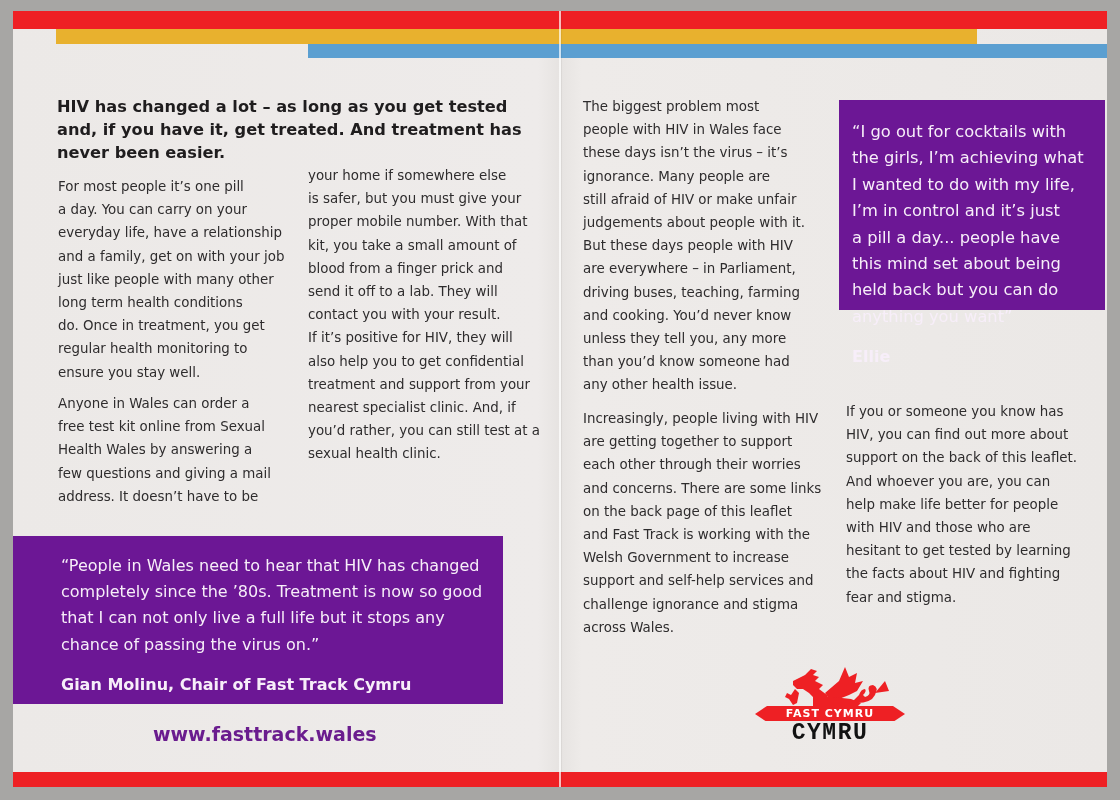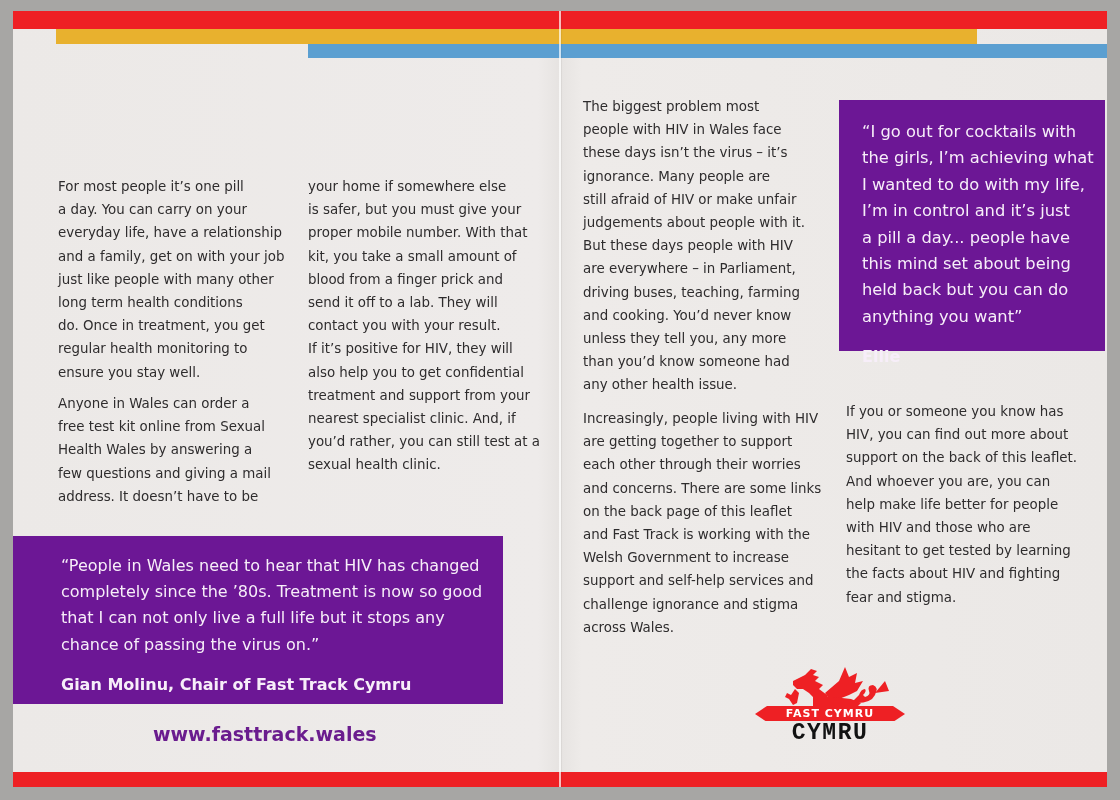--- a/index.html
+++ b/index.html
@@ -31,30 +31,30 @@
     position: absolute; left: 44px; top: 84px; width: 480px;
     font-weight: bold; font-size: 16.2px; line-height: 23px; color: #1f1d1e;
   }
   .body-text {
     position: absolute;
     font-size: 13.4px; line-height: 23.2px; color: #2e2c2d;
     white-space: pre-line;
   }
   .col1-p1 { left: 45px; top: 164px; width: 245px; }
   .col1-p2 { left: 45px; top: 381px; width: 245px; }
-  .col2-p1 { left: 295px; top: 164px; width: 245px; }
+  .col2-p1 { left: 295px; top: 153px; width: 245px; }
   .col3-p1 { left: 570px; top: 84px; width: 260px; }
   .col3-p2 { left: 570px; top: 396px; width: 260px; }
   .col4-p1 { left: 833px; top: 389px; width: 250px; }
 
   .quote-box {
     position: absolute; background: #6c1795; color: #f7eef9;
   }
   .quote-left { left: 0; top: 525px; width: 490px; height: 168px; padding: 17px 0 8px 48px; }
-  .quote-right { left: 826px; top: 89px; width: 266px; height: 251px; padding: 19px 0 0 23px; }
+  .quote-right { left: 826px; top: 89px; width: 266px; height: 210px; padding: 19px 0 0 13px; }
   .quote-text {
     font-size: 16px; line-height: 26.2px; white-space: pre-line;
   }
   .quote-right .quote-text { font-size: 16.3px; line-height: 26.4px; }
   .quote-author { font-weight: bold; font-size: 16px; line-height: 26px; margin-top: 14px; }
 
   .url {
     position: absolute; left: 140px; top: 712px;
     font-weight: bold; font-size: 19px; color: #6a1c8e;
     text-decoration: none;
@@ -76,20 +76,21 @@
 </head>
 <body>
 
 <div class="page">
   <div class="bar bar-red-top" style="background:#ee2024"></div>
   <div class="bar bar-yellow" style="background:#e8b12e"></div>
   <div class="bar bar-blue" style="background:#5b9fd1"></div>
   <div class="bar bar-red-bottom" style="background:#ee2024"></div>
   <div class="fold"></div>
 
+  <h1 class="heading">HIV has changed a lot – as long as you get tested and, if you have it, get treated. And treatment has never been easier.</h1>
   <p class="body-text col1-p1">For most people it’s one pill
 a day. You can carry on your
 everyday life, have a relationship
 and a family, get on with your job
 just like people with many other
 long term health conditions
 do. Once in treatment, you get
 regular health monitoring to
 ensure you stay well.</p>
   <p class="body-text col1-p2">Anyone in Wales can order a

